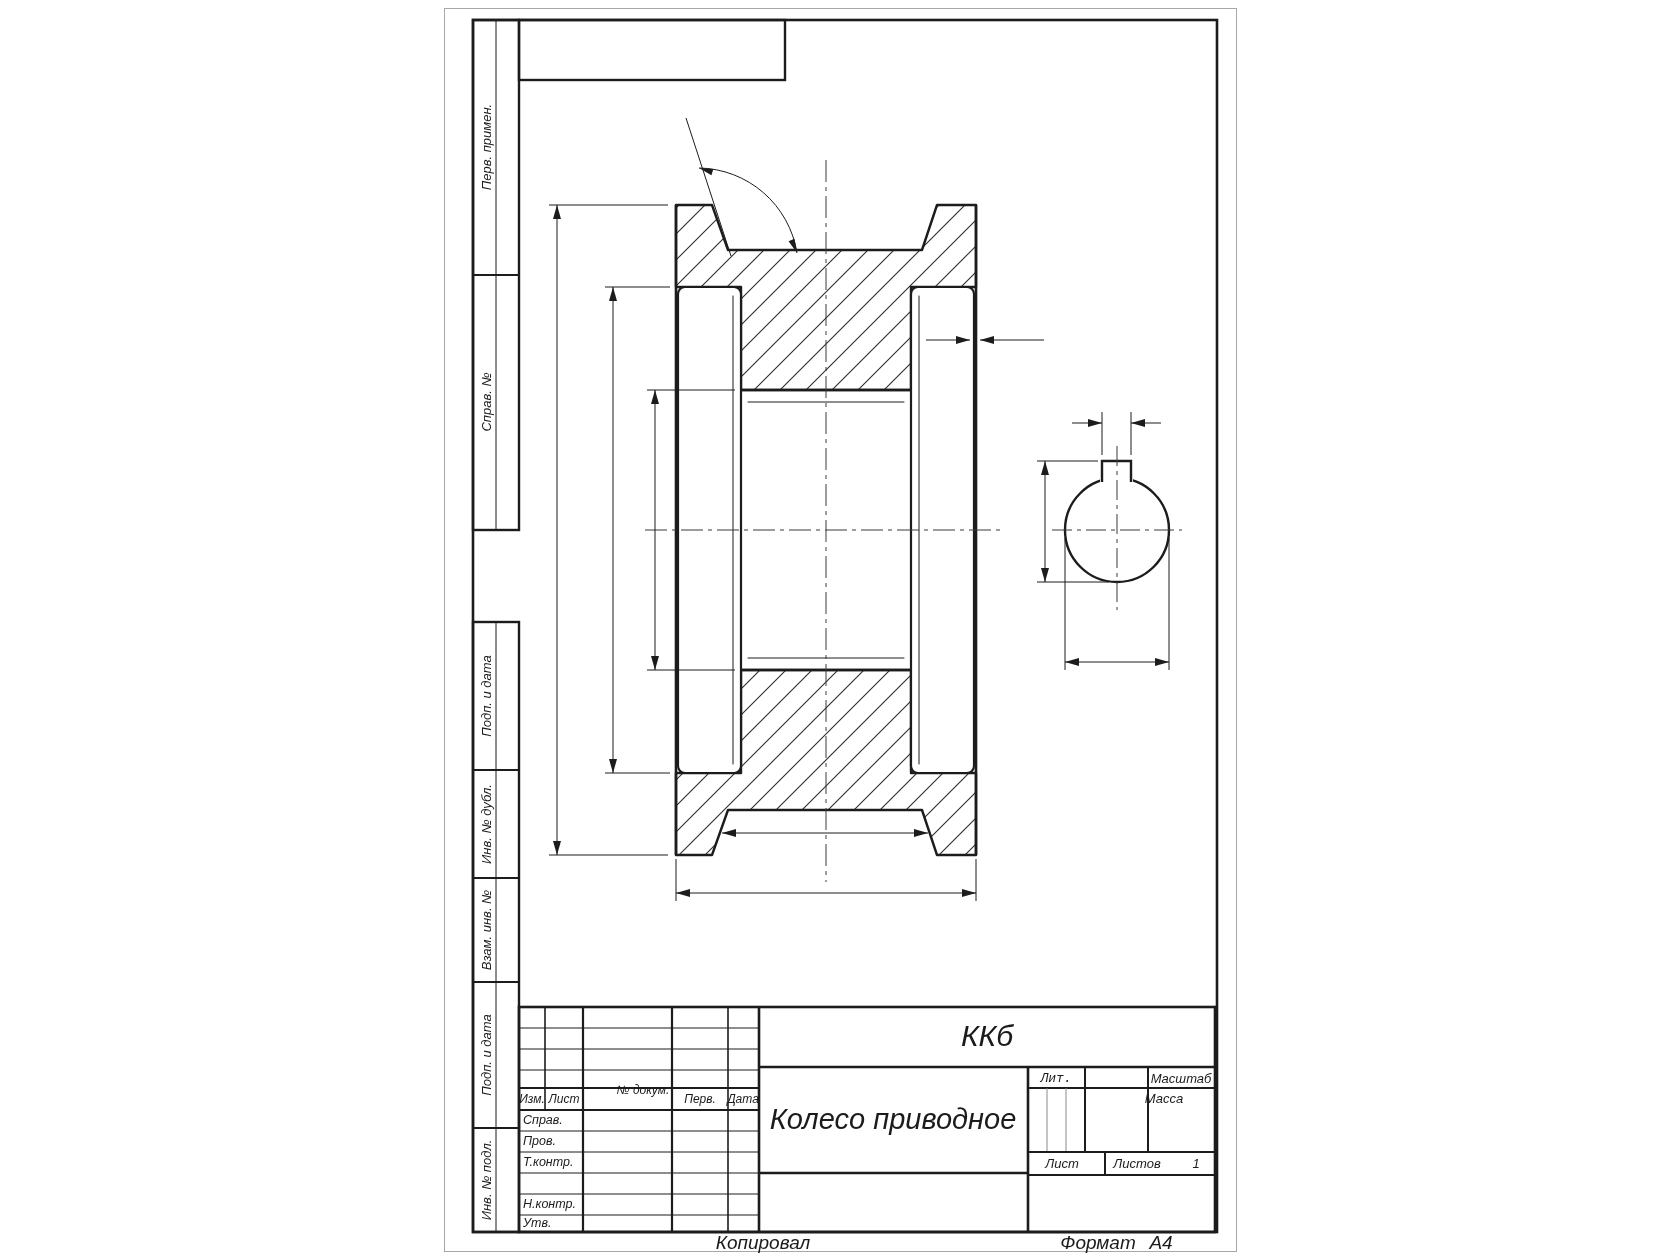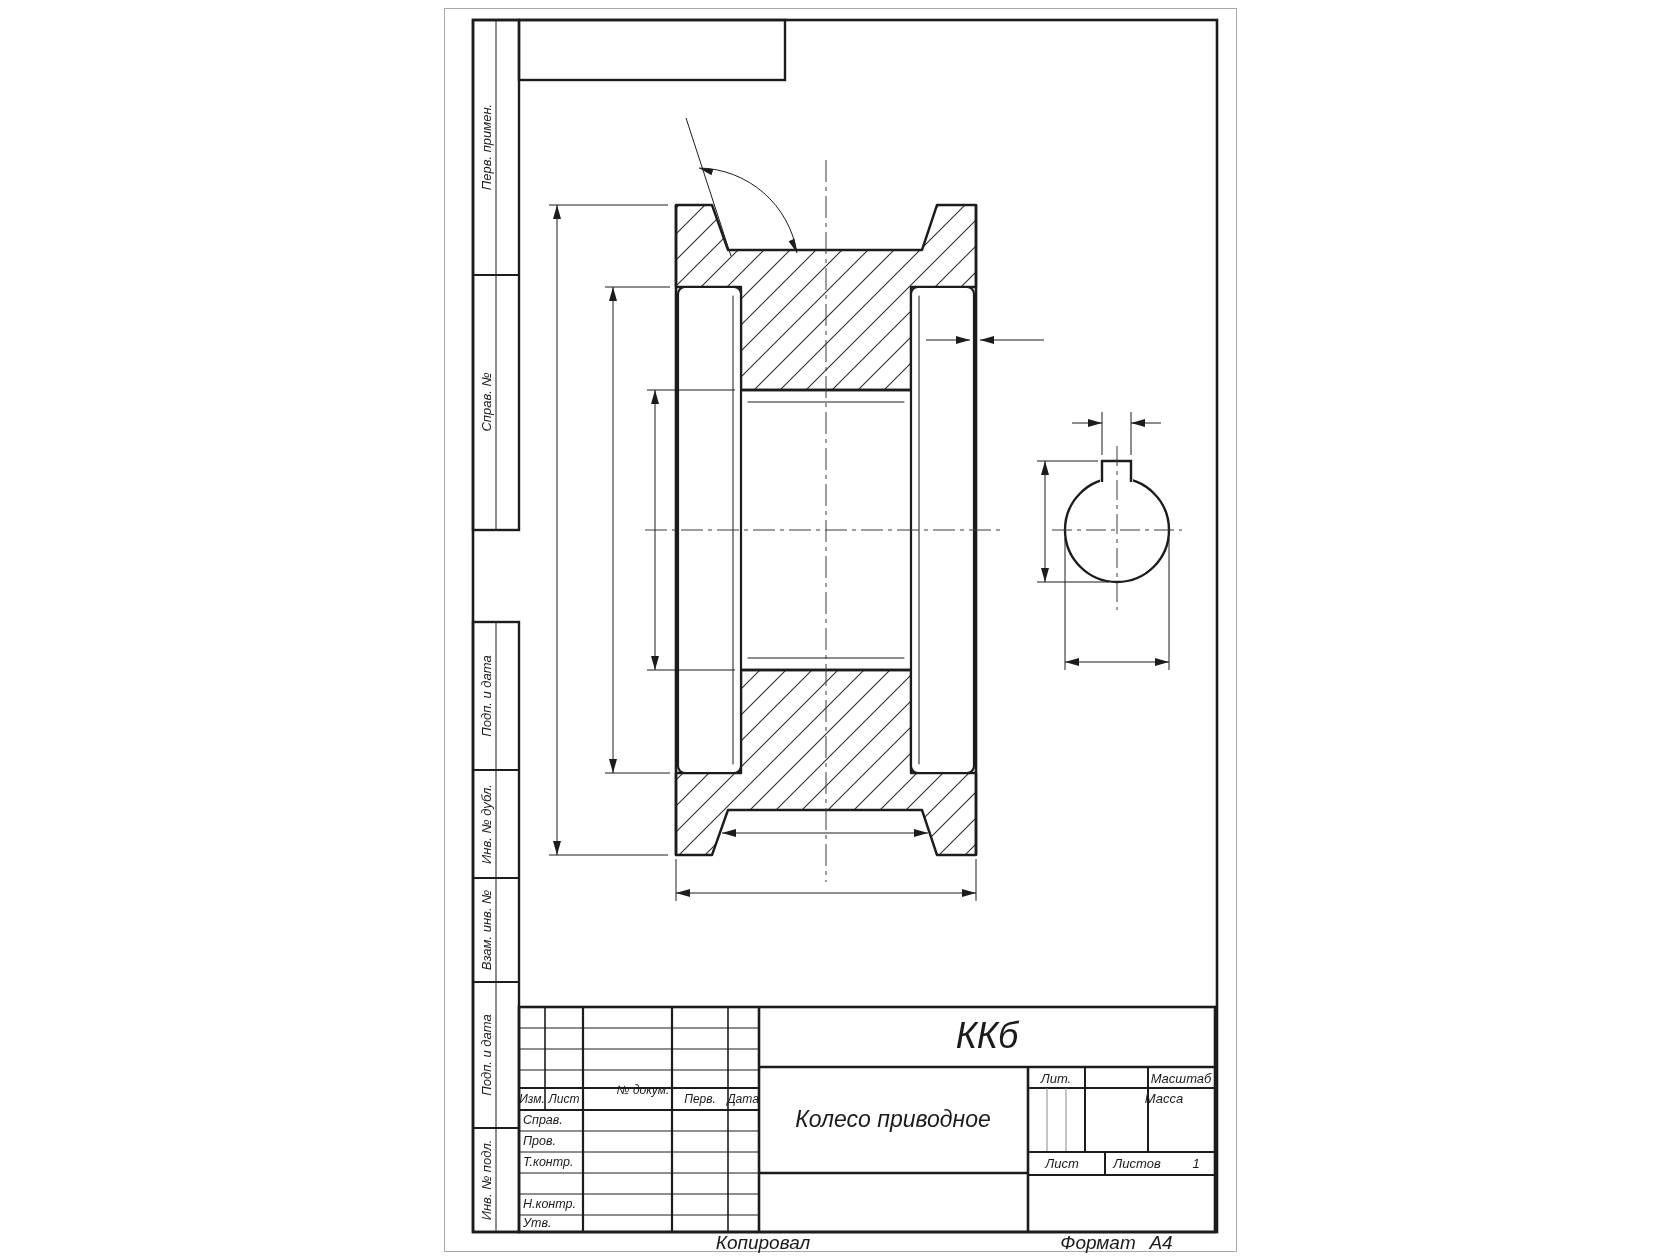--- a/index.html
+++ b/index.html
@@ -9,22 +9,22 @@
          border:1px solid #a8a8a8;box-sizing:border-box;}
   svg.lines{position:absolute;left:0;top:0;width:1680px;height:1260px;}
   .t{position:absolute;white-space:nowrap;font-style:italic;color:#1b1b1b;}
   .c{transform:translate(-50%,-50%);}
   .rot{transform:translate(-50%,-50%) rotate(-90deg);}
   .lt{transform:translate(0,-50%);}
   .strip{font-size:13px;}
   .hdr{font-size:12px;}
   .role{font-size:12.5px;}
   .small{font-size:13px;}
-  .big-desig{font-size:36px;}
-  .big-name{font-size:23px;}
+  .big-desig{font-size:30px;}
+  .big-name{font-size:29px;}
   .foot{font-size:19px;}
 </style>
 </head>
 <body>
 
 <div class="stage">
 
   <div class="sheet"></div>
 
   <svg class="lines" viewBox="0 0 1680 1260">
@@ -186,21 +186,21 @@
 
   <div class="t lt role" style="left:523px;top:1120px;">Справ.</div>
   <div class="t lt role" style="left:523px;top:1141px;">Пров.</div>
   <div class="t lt role" style="left:523px;top:1162px;">Т.контр.</div>
   <div class="t lt role" style="left:523px;top:1204px;">Н.контр.</div>
   <div class="t lt role" style="left:523px;top:1223px;">Утв.</div>
 
   <div class="t c big-desig" style="left:987px;top:1036px;">ККб</div>
   <div class="t c big-name" style="left:893px;top:1119px;">Колесо приводное</div>
 
-  <div class="t c small" style="left:1056px;top:1078px;">Лит.</div>
+  <div class="t c small" style="left:1056px;top:1078px;font-family:Liberation Mono, monospace;">Лит.</div>
   <div class="t c small" style="left:1116px;top:1098px;margin-left:48px;">Масса</div>
   <div class="t c small" style="left:1181px;top:1078px;">Масштаб</div>
   <div class="t c small" style="left:1062px;top:1163px;">Лист</div>
   <div class="t c small" style="left:1137px;top:1163px;text-align:right;">Листов</div>
   <div class="t c small" style="left:1196px;top:1163px;">1</div>
 
   <div class="t c foot" style="left:763px;top:1243px;">Копировал</div>
   <div class="t c foot" style="left:1098px;top:1243px;">Формат</div>
   <div class="t c foot" style="left:1161px;top:1243px;">А4</div>
 

